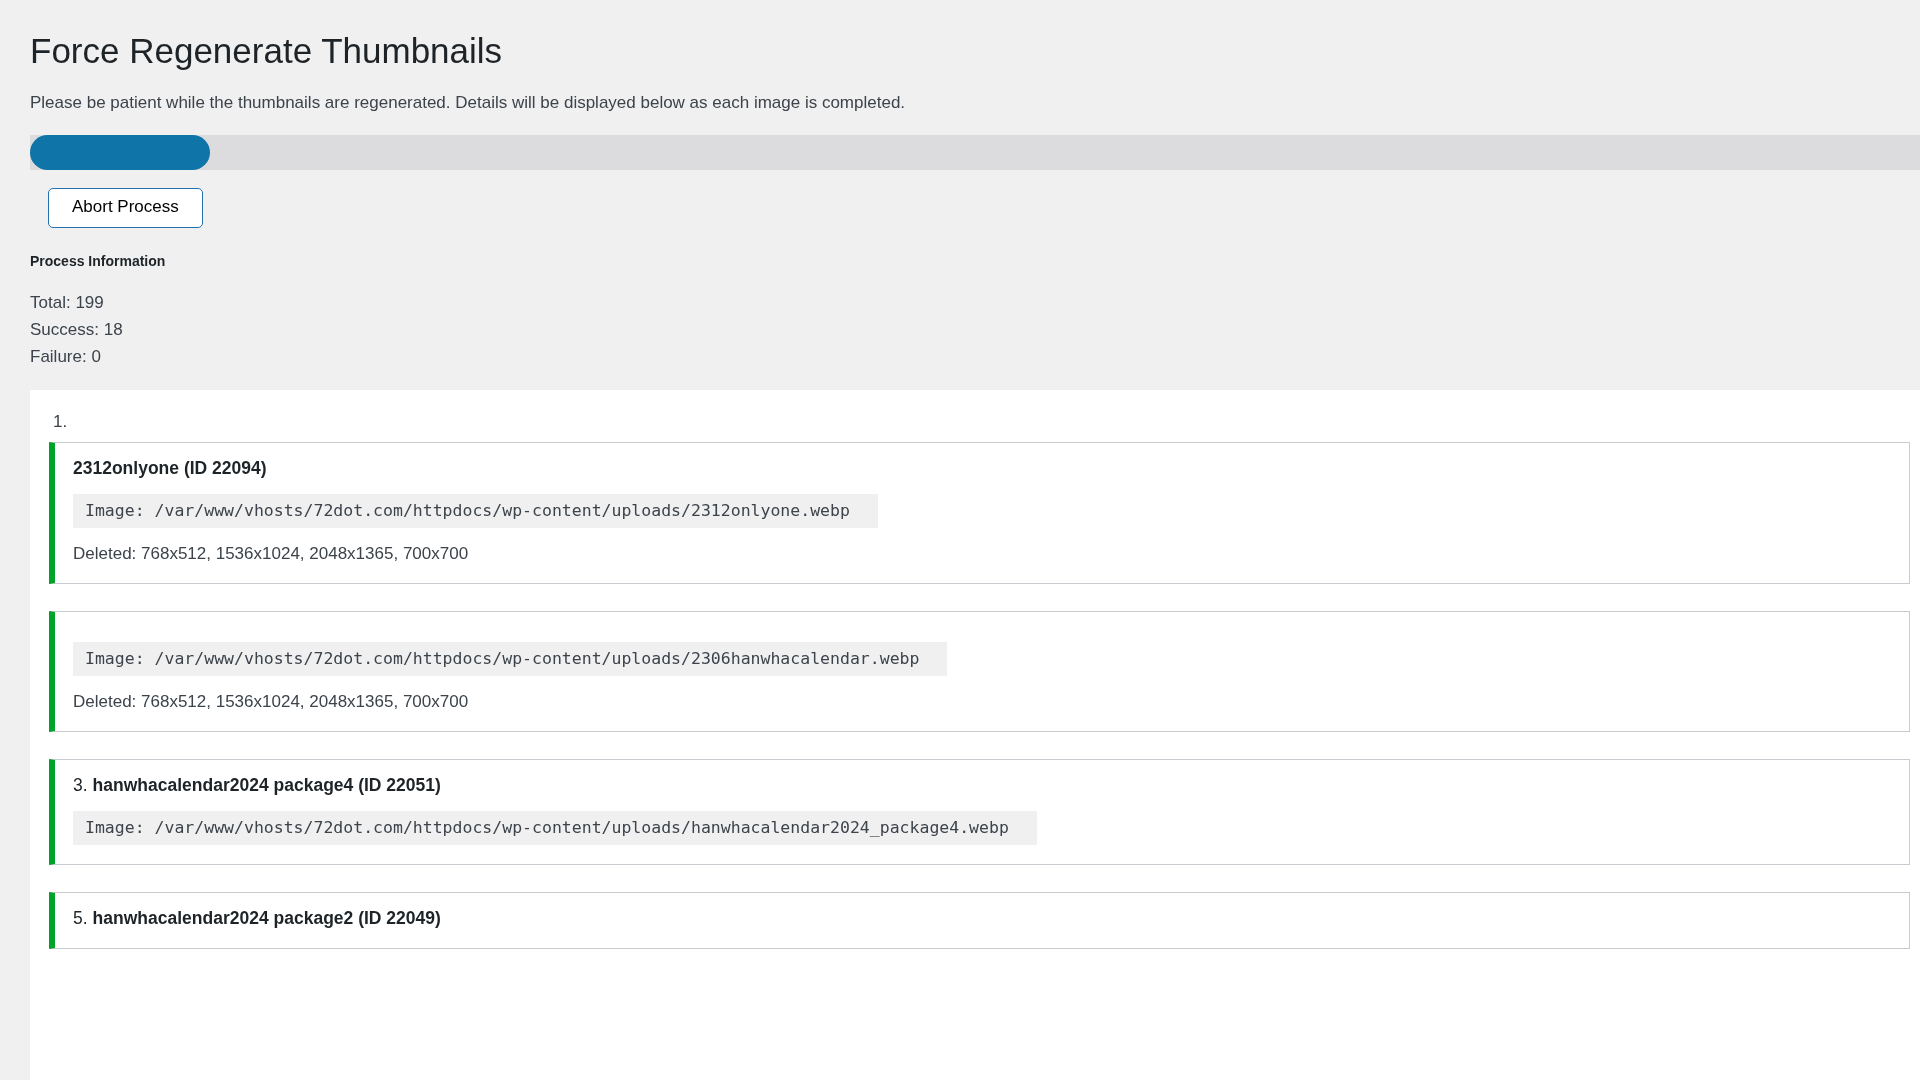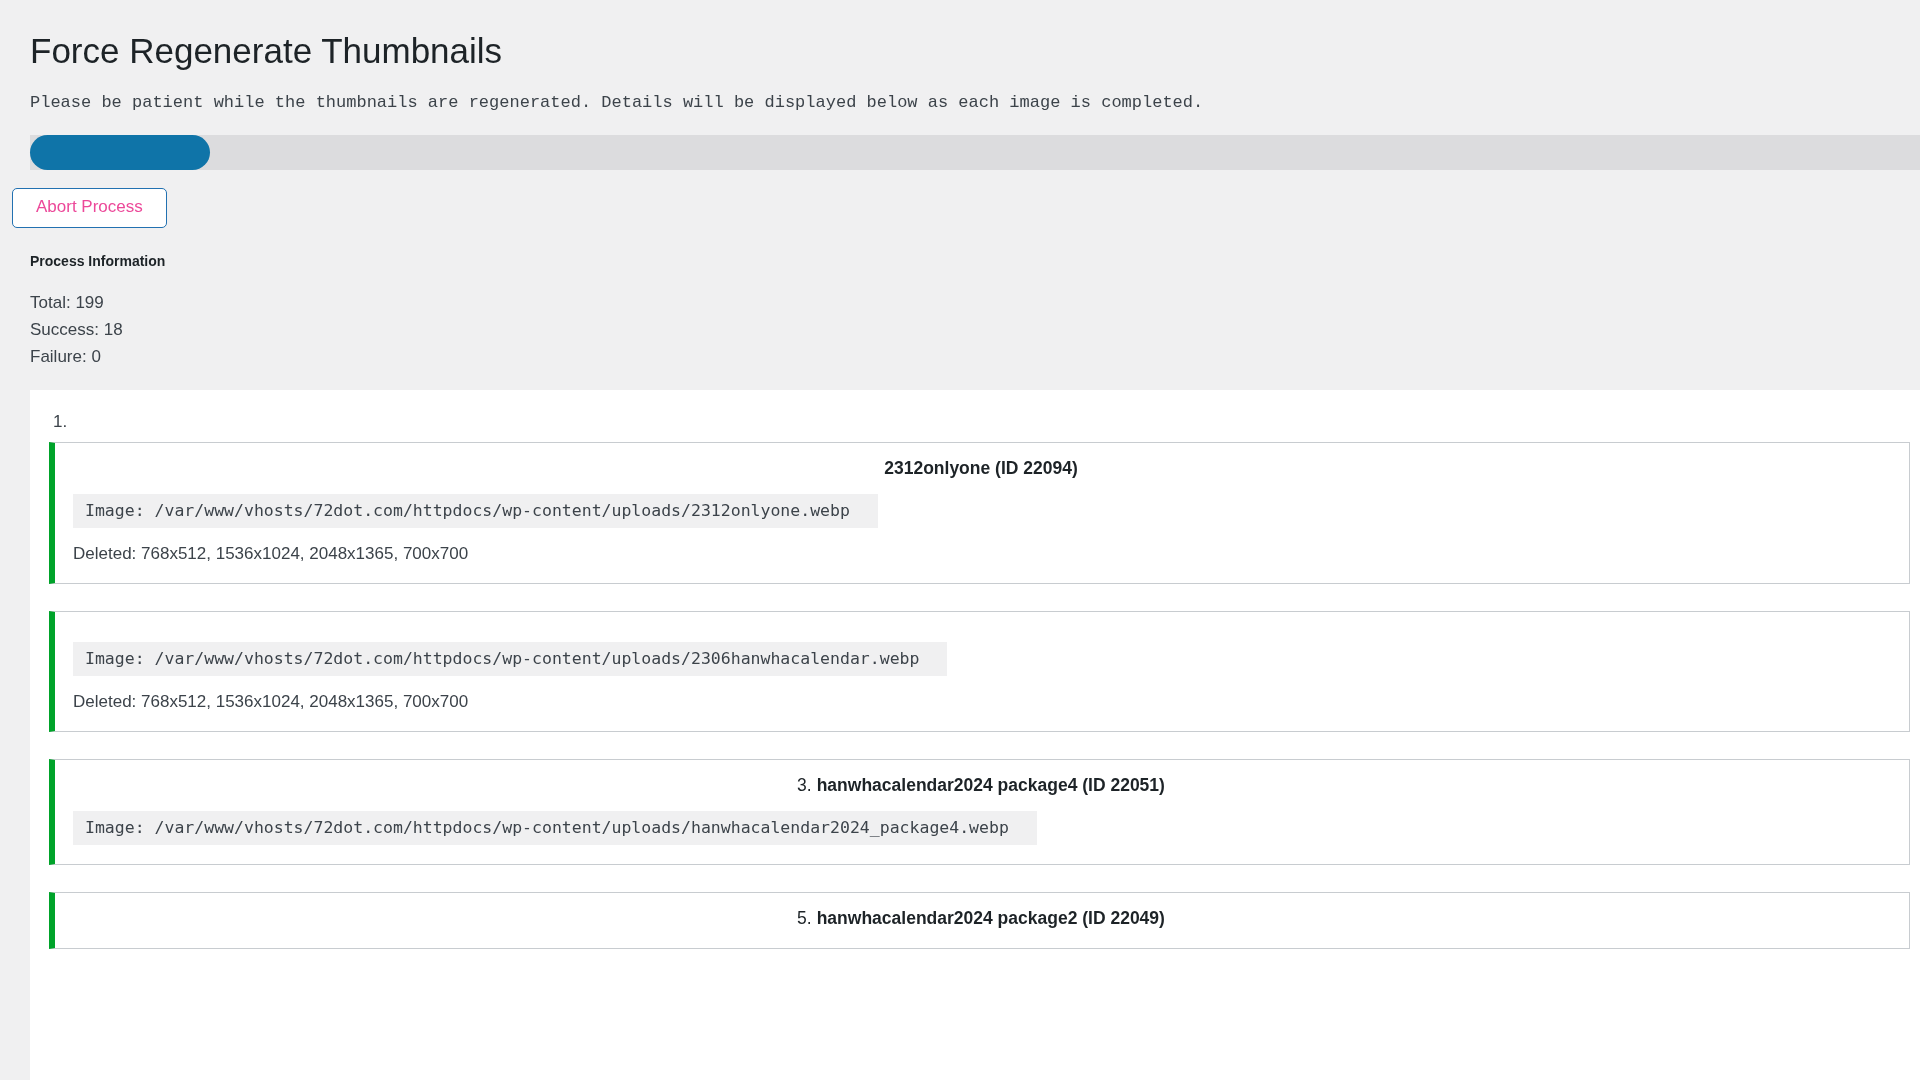--- a/index.html
+++ b/index.html
@@ -15,41 +15,40 @@
     font-size: 35px;
     font-weight: 400;
     color: #1d2327;
     line-height: 1.1;
   }
   .description {
     margin: 21px 30px 0 30px;
     font-size: 17px;
     line-height: 1.35;
     color: #3c434a;
-    font-family: Liberation Mono, monospace;
   }
   .progress-track {
     margin: 21px 0 0 30px;
     height: 35px;
     background: #dcdcde;
     position: relative;
   }
   .progress-fill {
     height: 35px;
     background: #0f74a8;
     border-radius: 18px;
     width: 9.5%;
   }
   .abort-button {
     display: inline-block;
-    margin: 18px 0 0 12px;
+    margin: 18px 0 0 48px;
     padding: 8px 23px 9px 23px;
     font-family: "Liberation Sans", sans-serif;
     font-size: 17px;
-    color: #ec4899;
+    color: #000000;
     background: #ffffff;
     border: 1.5px solid #2271b1;
     border-radius: 5px;
     cursor: pointer;
     line-height: 1.2;
   }
   .section-heading {
     margin: 26px 0 0 30px;
     font-size: 14px;
     font-weight: 700;
@@ -78,21 +77,20 @@
     border: 1px solid #c8ccd0;
     border-left: 6px solid #00a32a;
     background: #ffffff;
     padding: 15px 20px 19px 18px;
     margin-bottom: 27px;
   }
   .item-title-row {
     font-size: 17.5px;
     line-height: 21px;
     color: #1d2327;
-    text-align: center;
   }
   .item-number {
     font-weight: 400;
     margin-right: 5px;
   }
   .item-title {
     font-weight: 700;
   }
   .image-path {
     display: inline-block;

